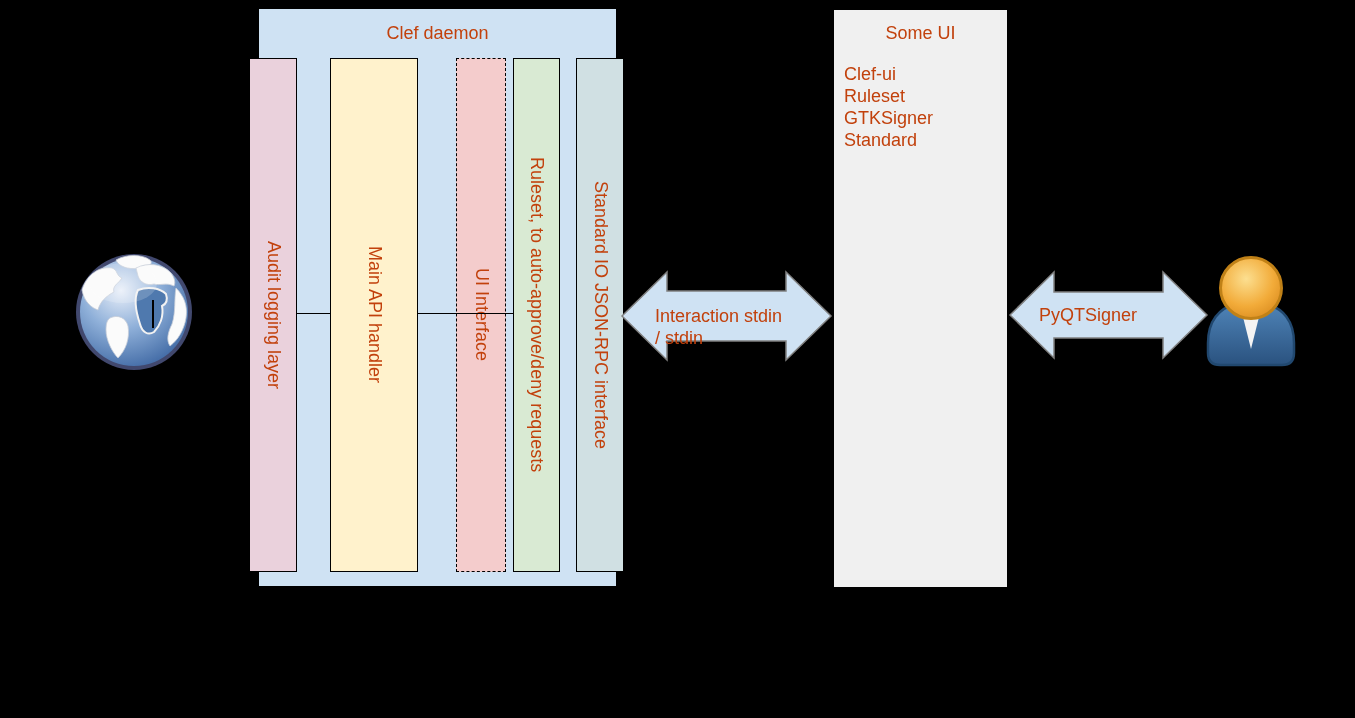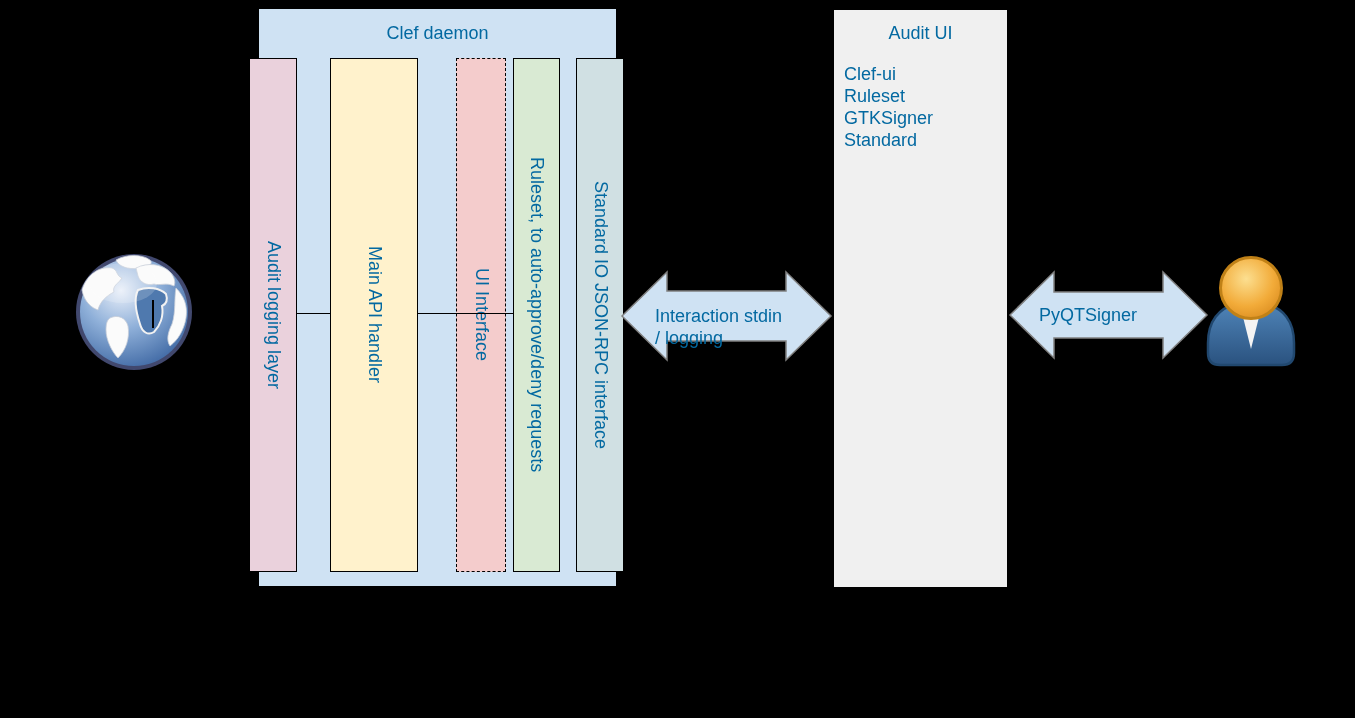--- a/index.html
+++ b/index.html
@@ -3,21 +3,21 @@
 <meta charset="utf-8">
 <style>
   html, body { margin: 0; padding: 0; background: #000; }
   .stage {
     position: relative;
     width: 1355px;
     height: 718px;
     background: #000;
     overflow: hidden;
     font-family: "Liberation Sans", sans-serif;
-    color: #0369a1;
+    color: #c2410c;
   }
   .abs { position: absolute; }
 
   
   .clef-box {
     left: 258px; top: 8px; width: 359px; height: 579px;
     background: #cfe2f3; border: 1px solid #000; box-sizing: border-box;
     z-index: 1;
   }
   .box-title {
@@ -128,25 +128,25 @@
   </div>
 
   <div class="conn conn-1"></div>
   <div class="conn conn-2"></div>
 
   <svg class="arrow-svg arrow1" width="213" height="92" viewBox="0 0 213 92">
     <polygon points="2,46 47,2 47,21 166,21 166,2 211,46 166,90 166,71 47,71 47,90" stroke-width="1.5" stroke="#808080" fill="#cfe2f3" style="fill: rgb(207, 226, 243);"></polygon>
   </svg>
   <div class="arrow-label arrow1-label">
     <span style="display:block">Interaction stdin</span>
-    <span style="display:block">/ logging</span>
+    <span style="display:block">/ stdin</span>
   </div>
 
   <div class="abs someui-box" style="background-color: rgb(240, 240, 240);">
-    <div class="box-title someui-title">Audit UI</div>
+    <div class="box-title someui-title">Some UI</div>
     <ul class="someui-list">
       <li>Clef-ui</li>
       <li>Ruleset</li>
       <li>GTKSigner</li>
       <li>Standard</li>
     </ul>
   </div>
 
   <svg class="arrow-svg arrow2" width="203" height="90" viewBox="0 0 203 90">
     <polygon points="3,45 47,2 47,22 156,22 156,2 200,45 156,88 156,68 47,68 47,88" stroke-width="1.5" stroke="#808080" fill="#cfe2f3" style="fill: rgb(207, 226, 243);"></polygon>

